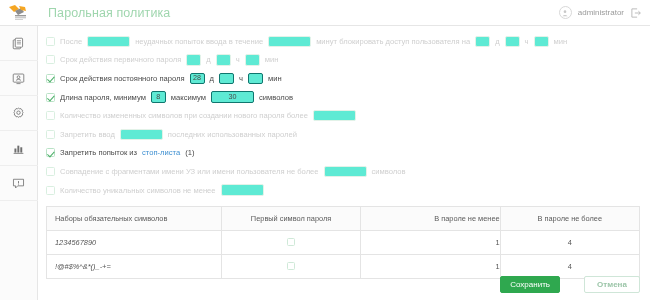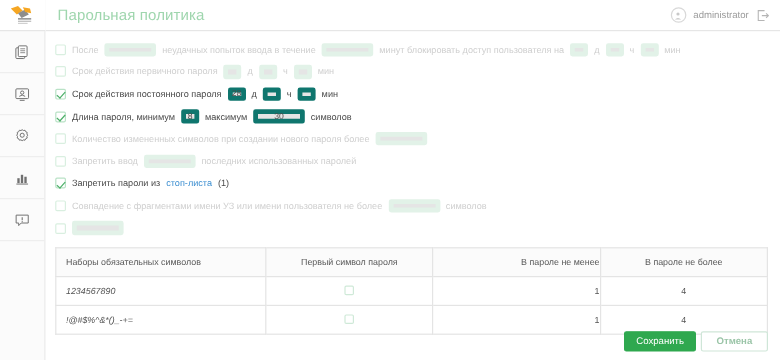--- a/index.html
+++ b/index.html
@@ -76,22 +76,22 @@
     left: 2.2px; top: .3px;
     width: 3px; height: 5.6px;
     border: solid #4caf68; border-width: 0 1.4px 1.4px 0;
     transform: rotate(42deg);
   }
   .cb.dim { border-color: #d9efe0; }
   .lbl { font-size: 7.6px; color: #4a4a4a; }
   .lbl.dim { color: #cfcfcf; }
   .lnk { font-size: 7.6px; color: #3d8fd1; cursor: pointer; }
   .inp {
-    height: 11.5px; border: 4px solid #0f766e; border-radius: 2px;
-    background: #e5e5e5; font-size: 7.2px; color: #4a4a4a;
+    height: 11.5px; border: 1px solid #0f766e; border-radius: 2px;
+    background: #5eead4; font-size: 7.2px; color: #4a4a4a;
     text-align: center; line-height: 10px;
     display: inline-flex; align-items: center; justify-content: center;
     cursor: text;
   }
   .inp.dim { border-color: #e2f2e8; }
   .w-sm { width: 15px; }
   .w-md { width: 43px; }
 
   
   .tbl-wrap { margin: 7px 10px 0 8px; }
@@ -113,21 +113,21 @@
   .cb-cell {
     display: inline-block;
     width: 8.5px; height: 8.5px;
     border: 1px solid #cfe9d8; border-radius: 1.5px; background: #fff;
     cursor: pointer;
   }
 
   
   .footer {
     position: absolute; right: 10px; bottom: 7px;
-    display: flex; gap: 4px;
+    display: flex; gap: 24px;
   }
   .btn {
     height: 17px; min-width: 56px;
     font-size: 8px; border-radius: 2px;
     display: flex; align-items: center; justify-content: center;
     cursor: pointer; padding: 0 9px;
   }
   .btn-primary { background: #2fa84f; color: #ffffff; border: 1px solid #2fa84f; }
   .btn-secondary { background: #ffffff; color: #9bc5a8; border: 1px solid #cfe6d8; font-weight: bold; }
 </style>
@@ -261,32 +261,33 @@
           <div class="inp w-md dim"></div>
         </div>
         <div class="row">
           <div class="cb dim"></div>
           <span class="lbl dim">Запретить ввод</span>
           <div class="inp w-md dim"></div>
           <span class="lbl dim">последних использованных паролей</span>
         </div>
         <div class="row">
           <div class="cb checked"></div>
-          <span class="lbl">Запретить пароли из</span>
+          <span class="lbl">Запретить попыток из</span>
           <span class="lnk">стоп-листа</span>
           <span class="lbl">(1)</span>
         </div>
         <div class="row">
           <div class="cb dim"></div>
           <span class="lbl dim">Совпадение с фрагментами имени УЗ или имени пользователя не более</span>
           <div class="inp w-md dim"></div>
           <span class="lbl dim">символов</span>
         </div>
         <div class="row">
           <div class="cb dim"></div>
+          <span class="lbl dim">Количество уникальных символов не менее</span>
           <div class="inp w-md dim"></div>
         </div>
       </div>
 
     <div class="tbl-wrap">
       <table class="t">
         <thead>
           <tr>
             <th class="col-a">Наборы обязательных символов</th>
             <th class="col-b">Первый символ пароля</th>

